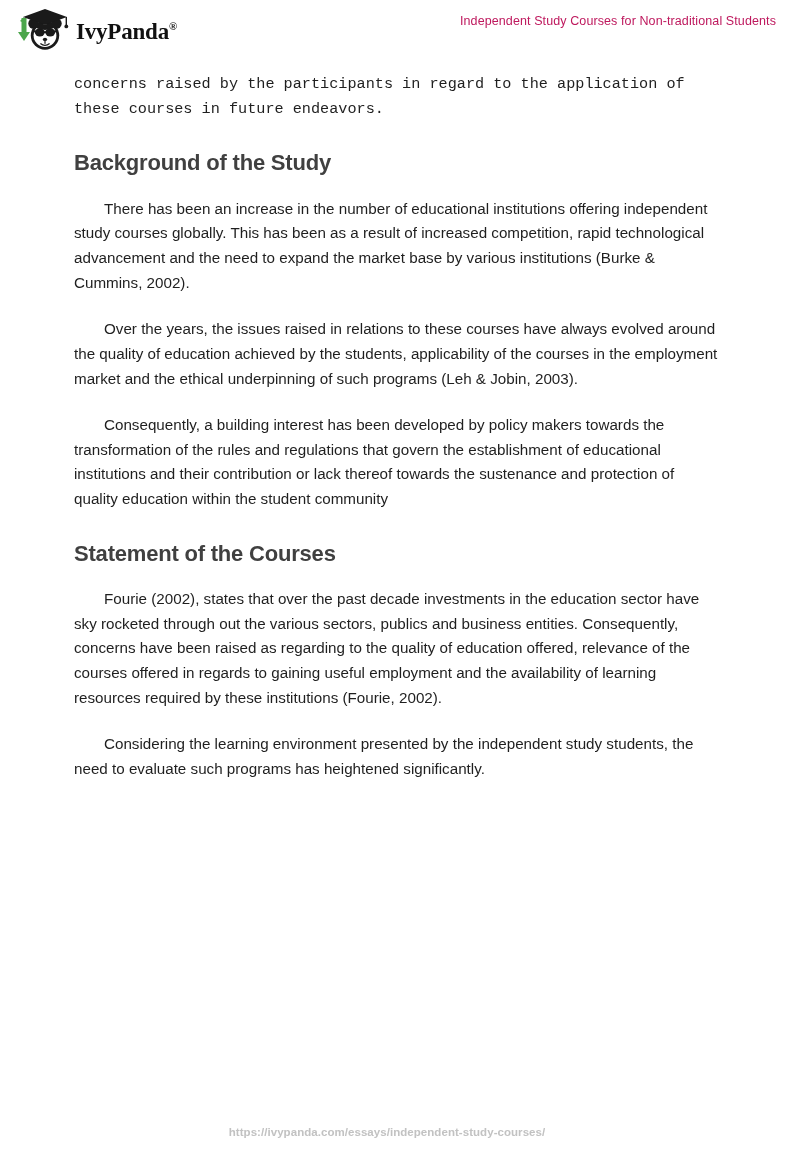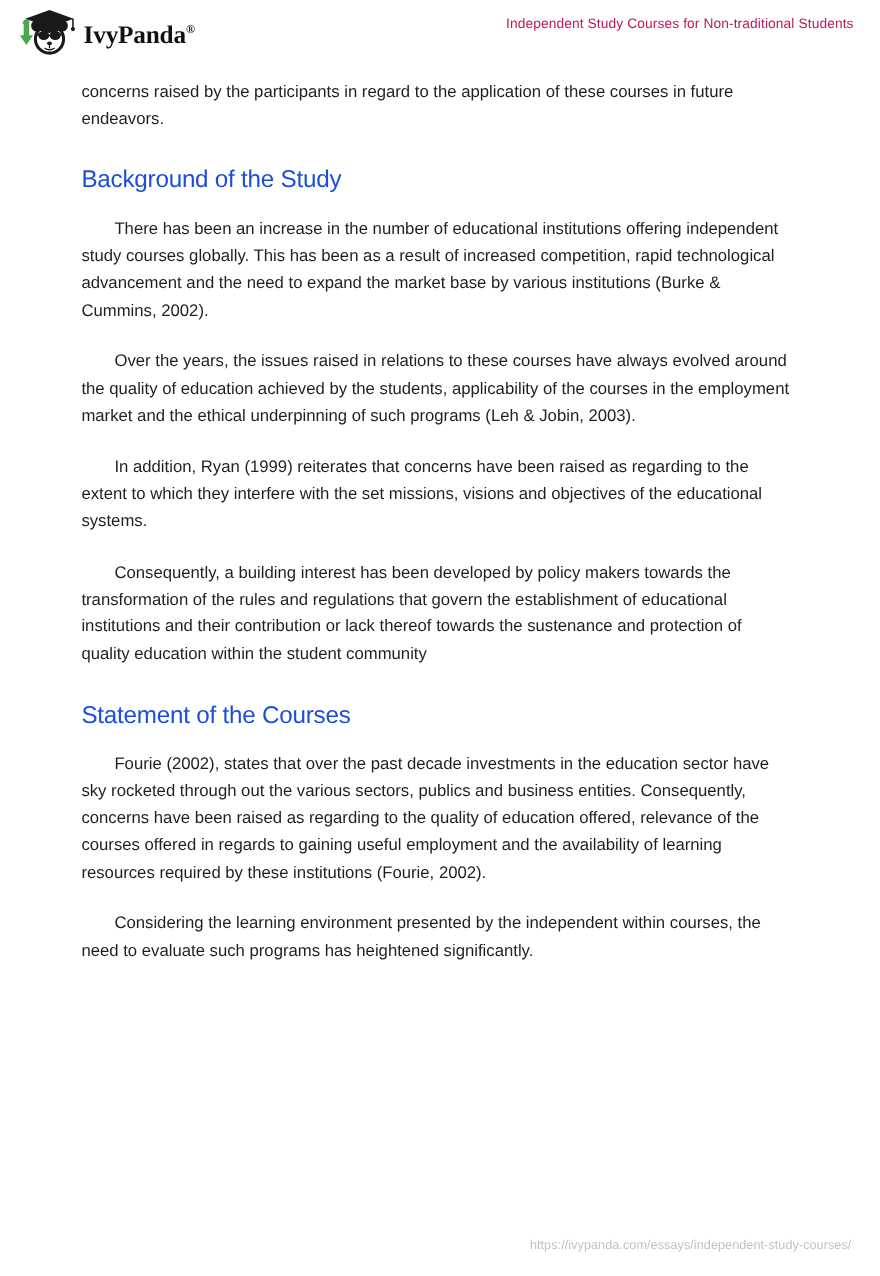--- a/index.html
+++ b/index.html
@@ -72,40 +72,42 @@
   .doc-body p {
     margin: 0 0 22px 0;
     font-size: 15.2px;
     line-height: 1.62;
     text-indent: 30px;
     color: #1f1f1f;
     text-align: left;
   }
   .doc-body p.no-indent {
     text-indent: 0;
+    font-family: Liberation Mono, monospace;
   }
   .doc-body h2 {
     margin: 28px 0 20px 0;
     font-size: 22px;
-    font-weight: normal;
+    font-weight: bold;
     line-height: 1.25;
-    color: #1d4ed8;
+    color: #404040;
     letter-spacing: -0.2px;
   }
 
   
   .page-footer {
     position: absolute;
     left: 0;
     right: 26px;
     bottom: 22px;
-    text-align: right;
+    text-align: center;
     font-size: 11.5px;
     color: #c2c2c2;
     letter-spacing: 0.05px;
+    font-weight: bold;
   }
 </style>
 </head>
 <body>
 
 <div class="page-header">
 
   <div class="brand">
     <span class="brand-mark-wrap">
       <svg class="brand-mark" viewBox="0 0 56 48" xmlns="http://www.w3.org/2000/svg" aria-hidden="true">
@@ -151,22 +153,21 @@
   </div>
 
   <div class="doc-title">Independent Study Courses for Non-traditional Students</div>
 </div>
 
 <div class="doc-body" id="doc-body">
     <p class="no-indent">concerns raised by the participants in regard to the application of these courses in future endeavors.</p>
     <h2>Background of the Study</h2>
     <p>There has been an increase in the number of educational institutions offering independent study courses globally. This has been as a result of increased competition, rapid technological advancement and the need to expand the market base by various institutions (Burke &amp; Cummins, 2002).</p>
     <p>Over the years, the issues raised in relations to these courses have always evolved around the quality of education achieved by the students, applicability of the courses in the employment market and the ethical underpinning of such programs (Leh &amp; Jobin, 2003).</p>
-    <p>In addition, Ryan (1999) reiterates that concerns have been raised as regarding to the extent to which they interfere with the set missions, visions and objectives of the educational systems.</p>
     <p>Consequently, a building interest has been developed by policy makers towards the transformation of the rules and regulations that govern the establishment of educational institutions and their contribution or lack thereof towards the sustenance and protection of quality education within the student community</p>
     <h2>Statement of the Courses</h2>
     <p>Fourie (2002), states that over the past decade investments in the education sector have sky rocketed through out the various sectors, publics and business entities. Consequently, concerns have been raised as regarding to the quality of education offered, relevance of the courses offered in regards to gaining useful employment and the availability of learning resources required by these institutions (Fourie, 2002).</p>
-    <p>Considering the learning environment presented by the independent within courses, the need to evaluate such programs has heightened significantly.</p>
+    <p>Considering the learning environment presented by the independent study students, the need to evaluate such programs has heightened significantly.</p>
   </div>
 
 <div class="page-footer">
   <span>https://ivypanda.com/essays/independent-study-courses/</span>
 </div>
 
 </body></html>

